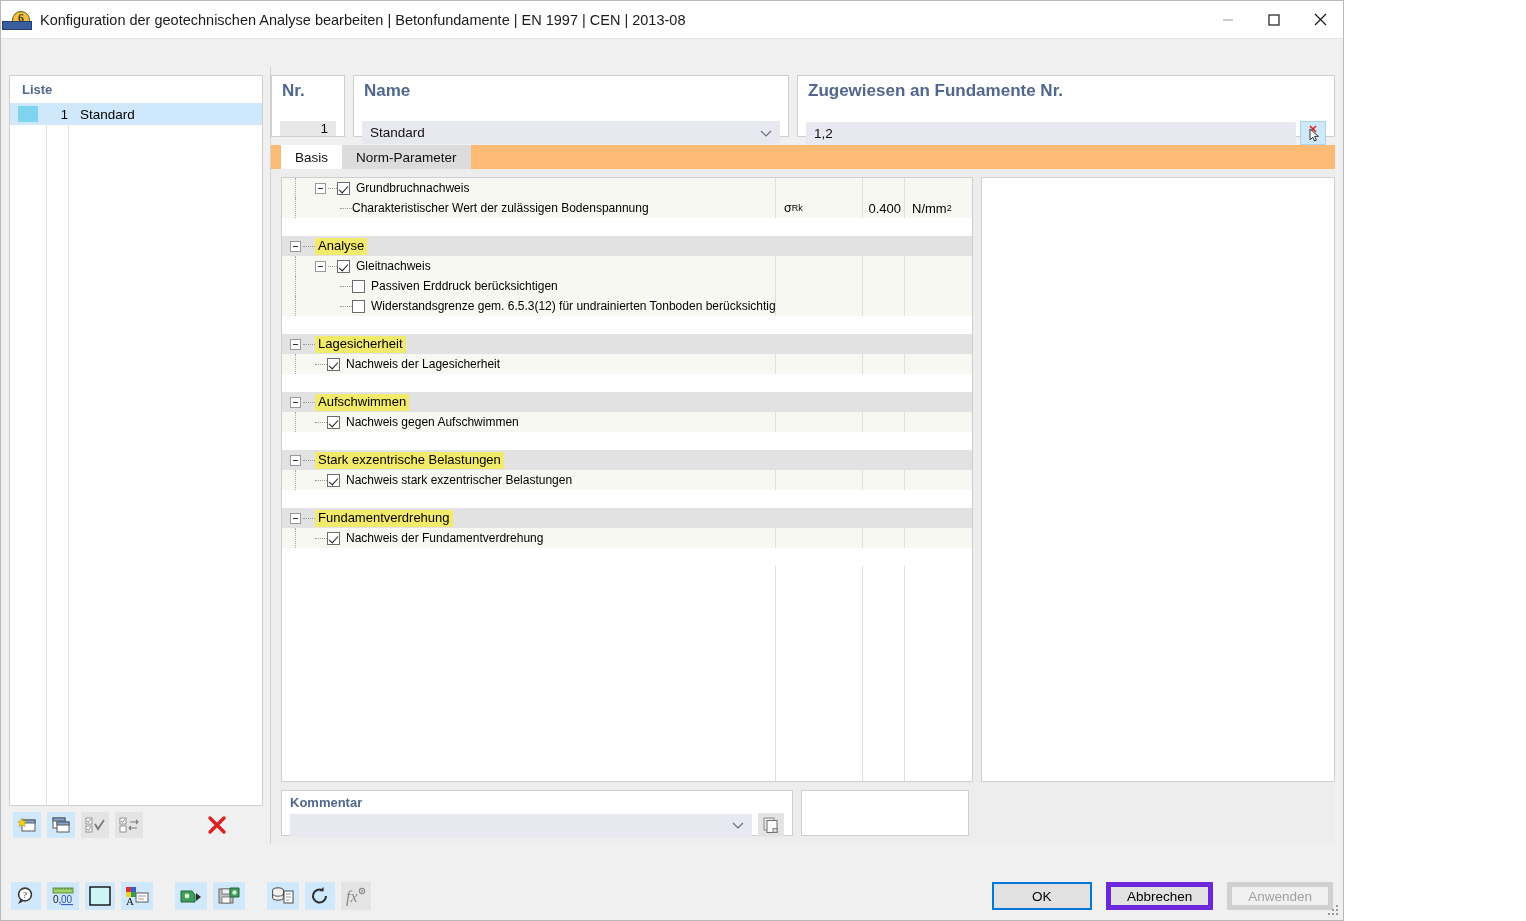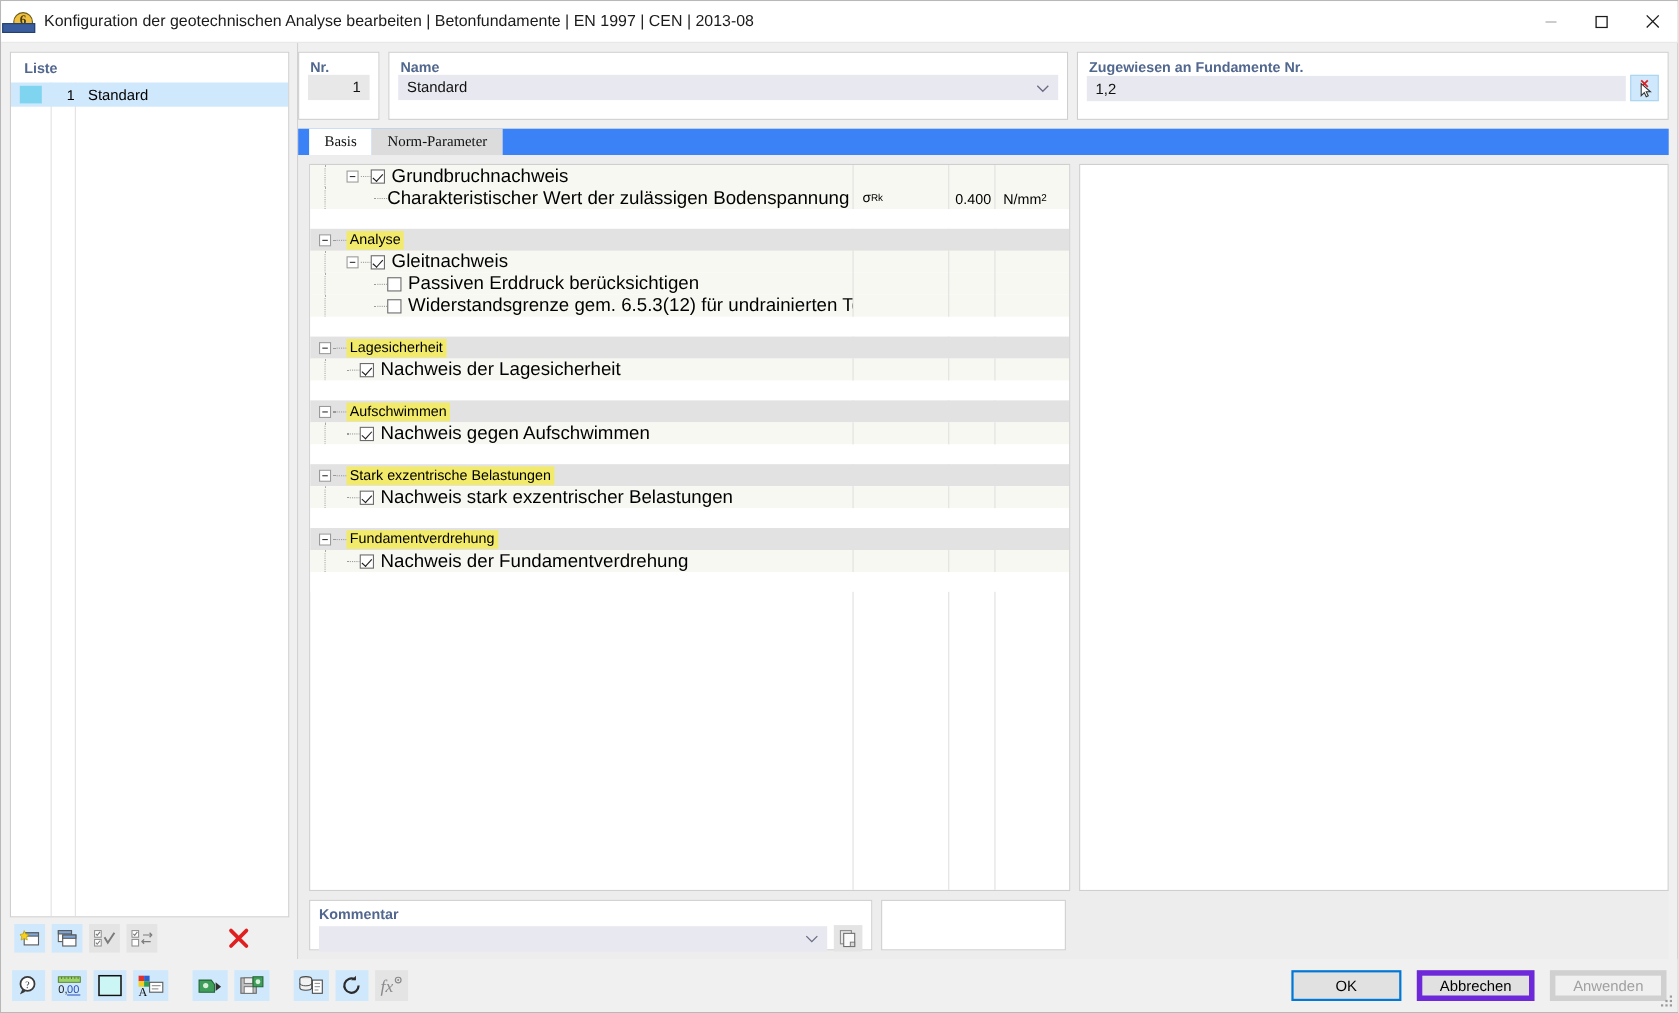--- a/index.html
+++ b/index.html
@@ -7,24 +7,24 @@
     margin: 0; padding: 0;
     width: 1526px; height: 921px;
     overflow: hidden;
     font-family: "Liberation Sans", sans-serif;
     font-size: 13px;
     color: #000;
     background: #ffffff;
   }
   .window {
     position: relative;
-    width: 1526px; height: 921px;
+    width: 1344px; height: 921px;
     background: #f0f0f0;
     border: 1px solid #b8b8b8;
-    display: flex; flex-direction: column;
+    display: flex; flex-direction: column; gap: 28px;
   }
 
   
   .titlebar {
     height: 38px; min-height: 38px;
     background: #ffffff;
     display: flex; align-items: center;
     border-bottom: 1px solid #e6e6e6;
   }
   .title-icon {
@@ -114,21 +114,21 @@
     padding: 8px 8px 0 0;
     min-width: 0;
   }
   .top-row { display: flex; gap: 8px; height: 62px; min-height: 62px; }
   .fieldbox {
     background: #ffffff; border: 1px solid #cfcfcf;
     padding: 5px 8px 0 8px;
     display: flex; flex-direction: column;
   }
   .fieldbox .lbl {
-    font-weight: bold; color: #51678e; font-size: 13px; margin-bottom: 0;
+    font-weight: bold; color: #51678e; font-size: 17px; margin-bottom: 20px;
     padding-left: 2px;
   }
   .inp {
     background: #e8e8f0; border: none; height: 23px;
     display: flex; align-items: center; padding: 0 8px;
     font-size: 13.5px; color: #111; width: 100%;
   }
   .inp.num { justify-content: flex-end; background:#e8e8e8; }
   .box-nr { width: 74px; }
   .box-name { flex: 1 1 auto; min-width: 0; }
@@ -143,22 +143,21 @@
   .pickbtn {
     width: 26px; height: 24px; background: #cfe8fb;
     display: flex; align-items: center; justify-content: center;
     border: 1px solid #a9d4f0; flex: 0 0 auto;
   }
 
   
   .tabstrip {
     display: flex; align-items: flex-end; height: 24px; min-height: 24px;
     margin-top: 8px; padding-left: 10px;
-    background: #3b82f6;
-    font-family: Liberation Serif, serif;
+    background: #fdba74;
   }
   .tab {
     height: 24px; padding: 0 14px; display: flex; align-items: center;
     font-size: 13.5px; background: #dcdcdc; color: #111; cursor: default;
   }
   .tab.active { background: #ffffff; }
 
   
   .panes {
     flex: 1 1 auto; display: flex; gap: 8px; padding: 8px 0 0 10px;
@@ -232,21 +231,21 @@
     margin-right: 6px;
   }
   .chk.on::after {
     content: ""; position: absolute; left: 3px; top: 1px;
     width: 4px; height: 8px; border: solid #1b1b1b;
     border-width: 0 1.6px 1.6px 0; transform: rotate(42deg);
   }
   .ghl {
     background: #f2ea6a; padding: 0 3px 1px 3px; font-size: 13px; line-height: 16px;
   }
-  .ilabel { font-size: 17px; }
+  .ilabel { font-size: 12px; }
   sup { font-size: 9px; vertical-align: super; }
   sub { font-size: 9px; vertical-align: sub; }
 
   .side-pane {
     flex: 1 1 auto; background: #ffffff; border: 1px solid #cfcfcf;
     min-width: 0;
   }
 
   
   .comment-row {

